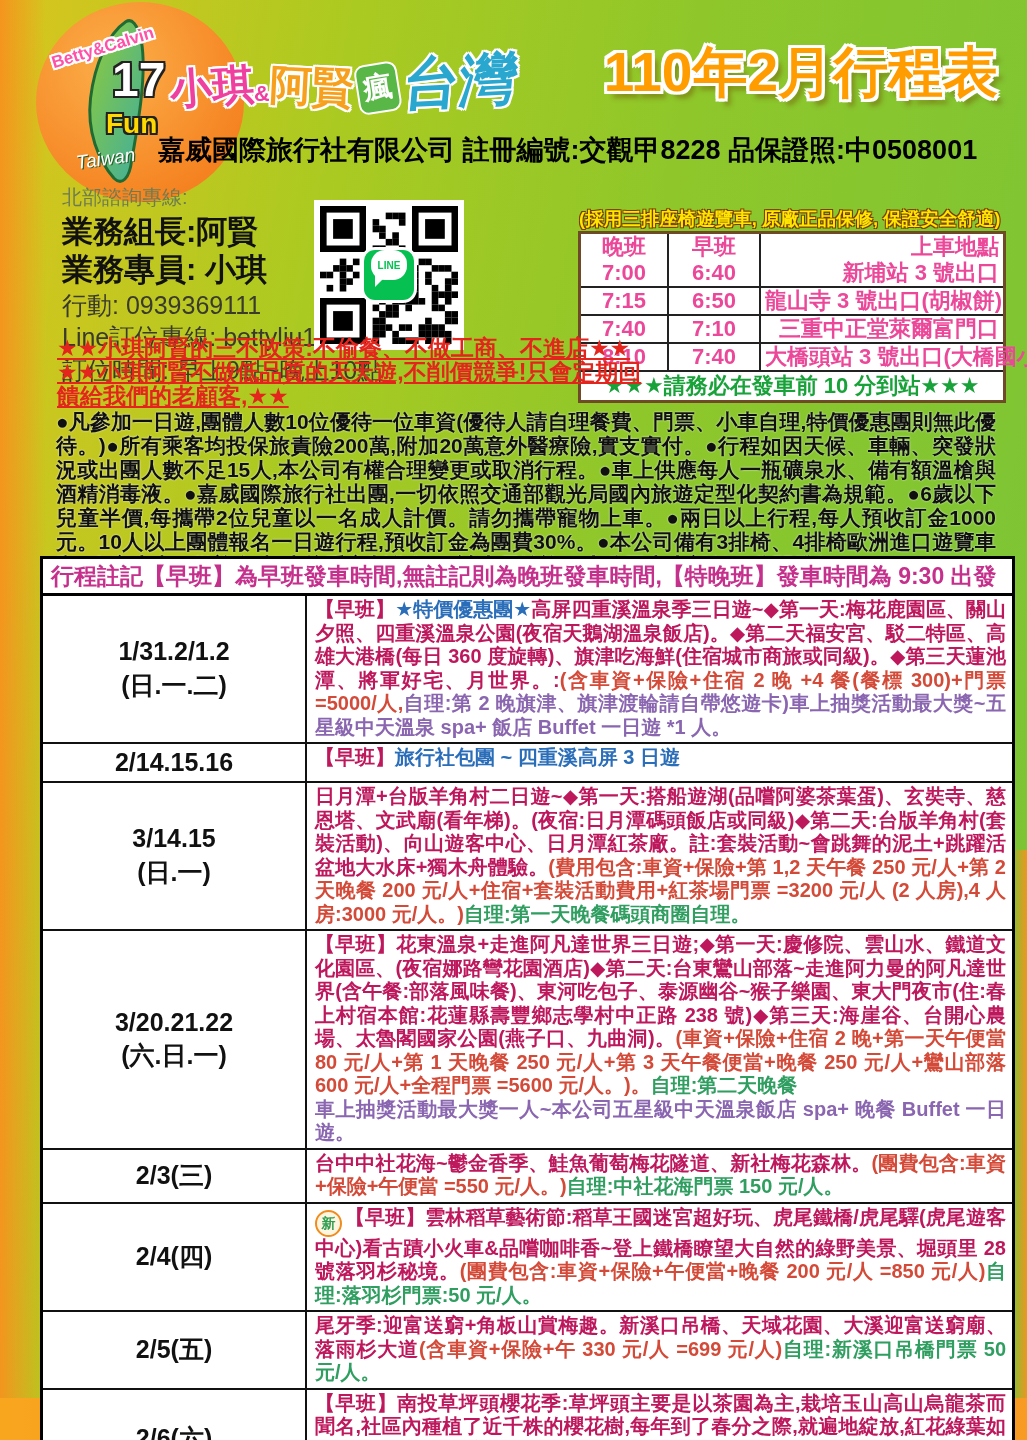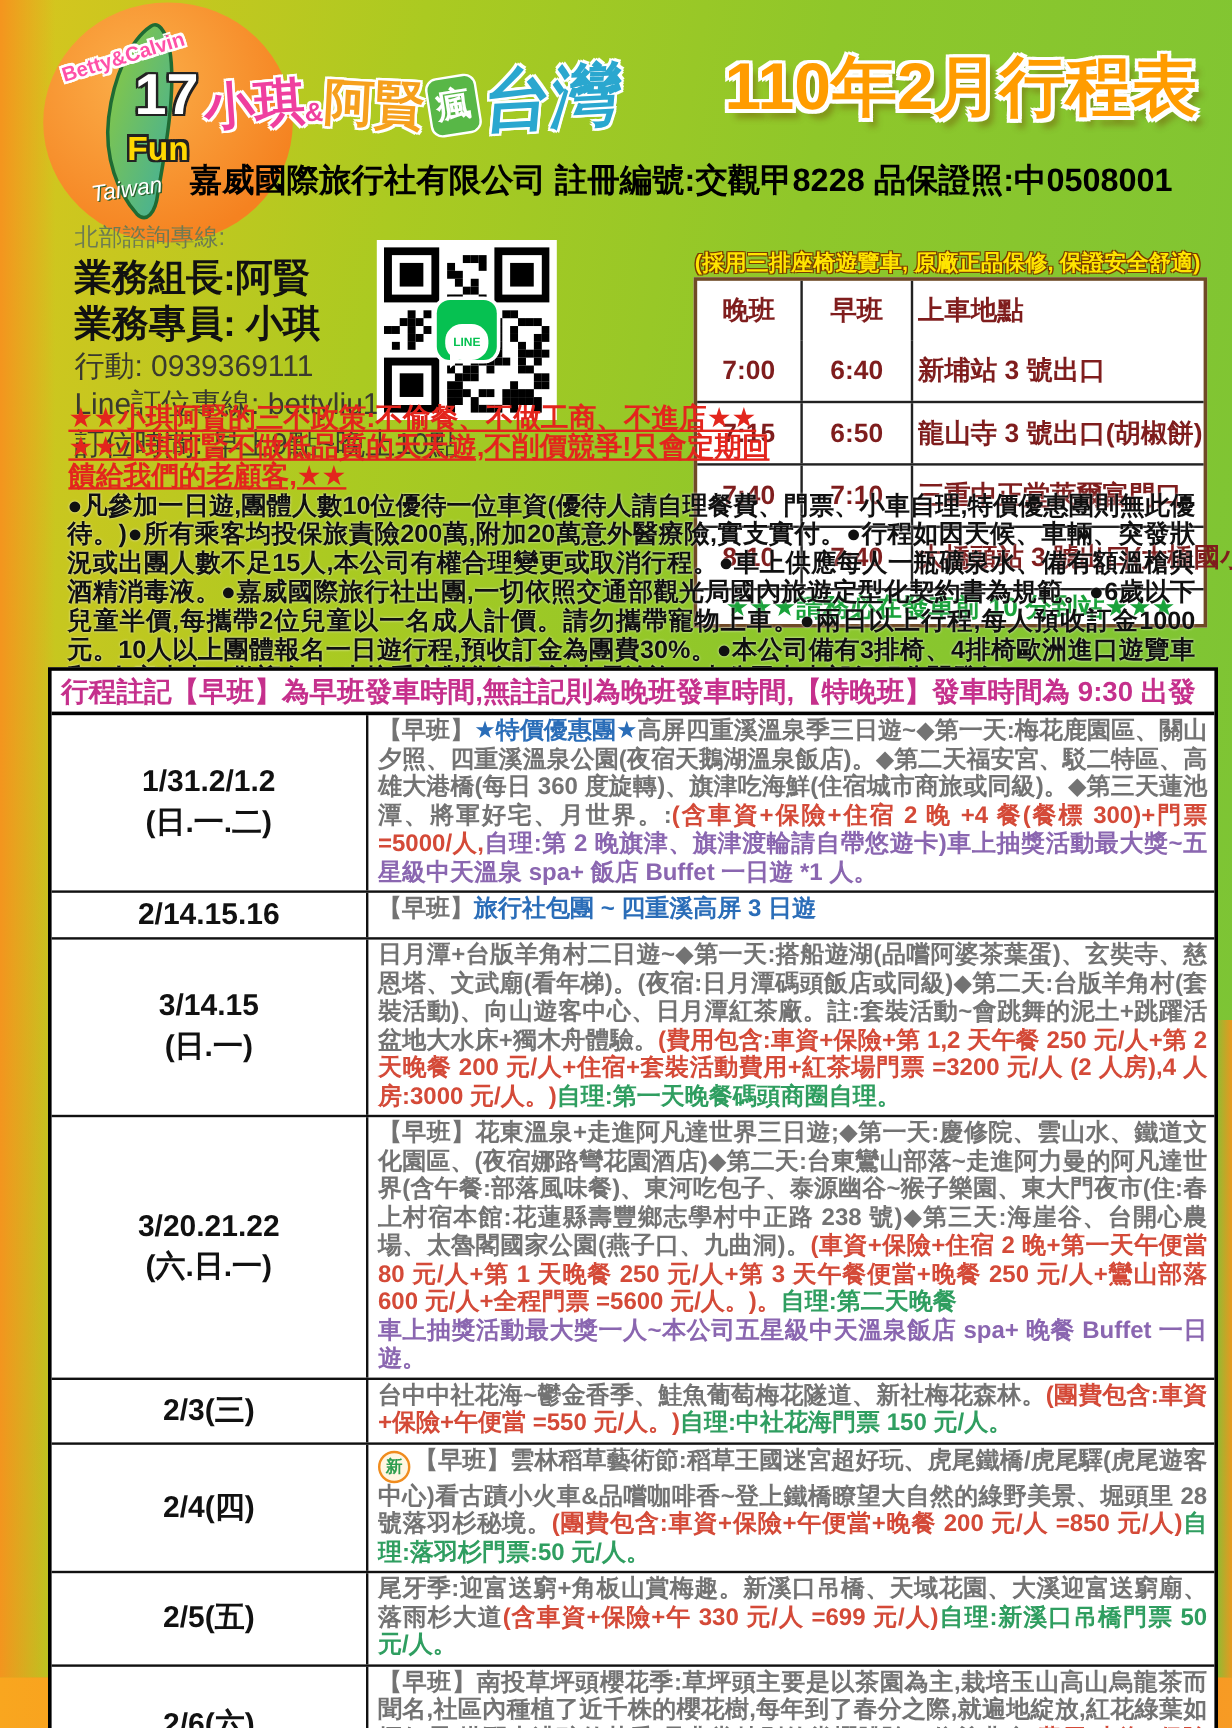--- a/index.html
+++ b/index.html
@@ -44,55 +44,55 @@
   .contact{position:absolute;left:62px;top:184px;}
   .contact div{white-space:nowrap;}
   .c-smallgray{font-size:20px;color:#6d7b52;margin-bottom:2px;}
   .c-name{font-size:31px;font-weight:bold;color:#111;line-height:1.22;}
   .c-mid{font-size:25px;color:#3a3a2e;line-height:1.3;}
 
   
   .qr{position:absolute;left:314px;top:200px;width:150px;height:150px;background:#fff;
       display:flex;align-items:center;justify-content:center;}
   .line-badge{position:absolute;left:364px;top:250px;width:50px;height:50px;background:#06c151;border-radius:11px;
-      display:flex;align-items:flex-end;justify-content:center;box-shadow:0 0 0 3px #fff;}
+      display:flex;align-items:flex-start;justify-content:center;box-shadow:0 0 0 3px #fff;}
   .line-bubble{width:36px;height:30px;background:#fff;border-radius:14px;position:relative;
       display:flex;align-items:center;justify-content:center;}
   .line-bubble::after{content:"";position:absolute;left:4px;bottom:-7px;border:6px solid transparent;border-top-color:#fff;border-left-color:#fff;}
   .line-bubble span{color:#06c151;font-size:10px;font-weight:bold;}
 
   
   .bus-title{position:absolute;left:578px;top:170px;font-size:33px;font-weight:bold;color:#ffe500;white-space:nowrap;
       text-shadow:-2px -2px 0 #7a3c00,2px -2px 0 #7a3c00,-2px 2px 0 #7a3c00,2px 2px 0 #7a3c00,-2px 0 0 #7a3c00,2px 0 0 #7a3c00,0 -2px 0 #7a3c00,0 2px 0 #7a3c00;}
   .bus-sub{position:absolute;left:579px;top:206px;font-size:18.5px;font-weight:bold;color:#ffe500;white-space:nowrap;
       text-shadow:-1px -1px 0 #7a3c00,1px -1px 0 #7a3c00,-1px 1px 0 #7a3c00,1px 1px 0 #7a3c00;}
   .bus-table{position:absolute;left:578px;top:231px;width:422px;background:#fff;border:3px solid #6f4a26;}
   .bus-row{display:grid;grid-template-columns:86px 92px 1fr;border-top:2px solid #222;}
   .bus-row:first-child{border-top:none;}
-  .bus-cell{font-size:22px;font-weight:bold;color:#7f1d1d;padding:12px 4px;text-align:center;line-height:26px;
+  .bus-cell{font-size:22px;font-weight:bold;color:#ec4899;padding:0 4px;text-align:center;line-height:26px;
       border-left:2px solid #222;white-space:nowrap;}
   .bus-cell:first-child{border-left:none;}
-  .bus-cell.loc{text-align:left;}
+  .bus-cell.loc{text-align:right;}
   .bus-footer{border-top:2px solid #222;color:#19a23a;font-size:22px;font-weight:bold;text-align:center;line-height:28px;}
 
   
   .policies{position:absolute;left:57px;top:336px;width:600px;font-size:23px;font-weight:bold;color:#e3251d;line-height:24px;}
   .policies p{margin:0;text-decoration:underline;}
   .terms{position:absolute;left:56px;top:410px;width:940px;font-size:21px;font-weight:bold;color:#101010;
       line-height:24px;text-align:justify;text-shadow:0 0 2px rgba(255,255,255,.85);}
 
   
   .schedule{position:absolute;left:40px;top:556px;width:975px;background:#fff;border:3px solid #000;box-sizing:border-box;}
   .note{font-size:23px;font-weight:bold;color:#c5308c;padding:2px 8px 1px;border-bottom:3px solid #000;white-space:nowrap;}
   .sch-row{display:grid;grid-template-columns:264px 1fr;border-top:2px solid #111;}
   .sch-row:first-child{border-top:none;}
   .sch-date{display:flex;flex-direction:column;align-items:center;justify-content:center;
       font-size:25px;font-weight:bold;color:#111;border-right:2px solid #111;text-align:center;line-height:1.35;}
   .sch-content{padding:2px 6px 3px 8px;font-size:20px;font-weight:bold;line-height:23.5px;text-align:justify;}
-  .c-black{color:#737373;} .c-blue{color:#2a6db8;} .c-red{color:#d44a38;}
+  .c-black{color:#be185d;} .c-blue{color:#2a6db8;} .c-red{color:#d44a38;}
   .c-green{color:#2f9e60;} .c-purple{color:#8a66b0;}
   .new-badge{display:inline-flex;align-items:center;justify-content:center;width:23px;height:23px;
       border:2px solid #f08c1e;border-radius:50%;color:#2f9e50;font-size:14px;font-weight:bold;
       vertical-align:-4px;margin-right:3px;background:#fff6e2;}
 </style>
 </head>
 <body>
 
 <div class="page">
   <div class="green-panel"></div>

